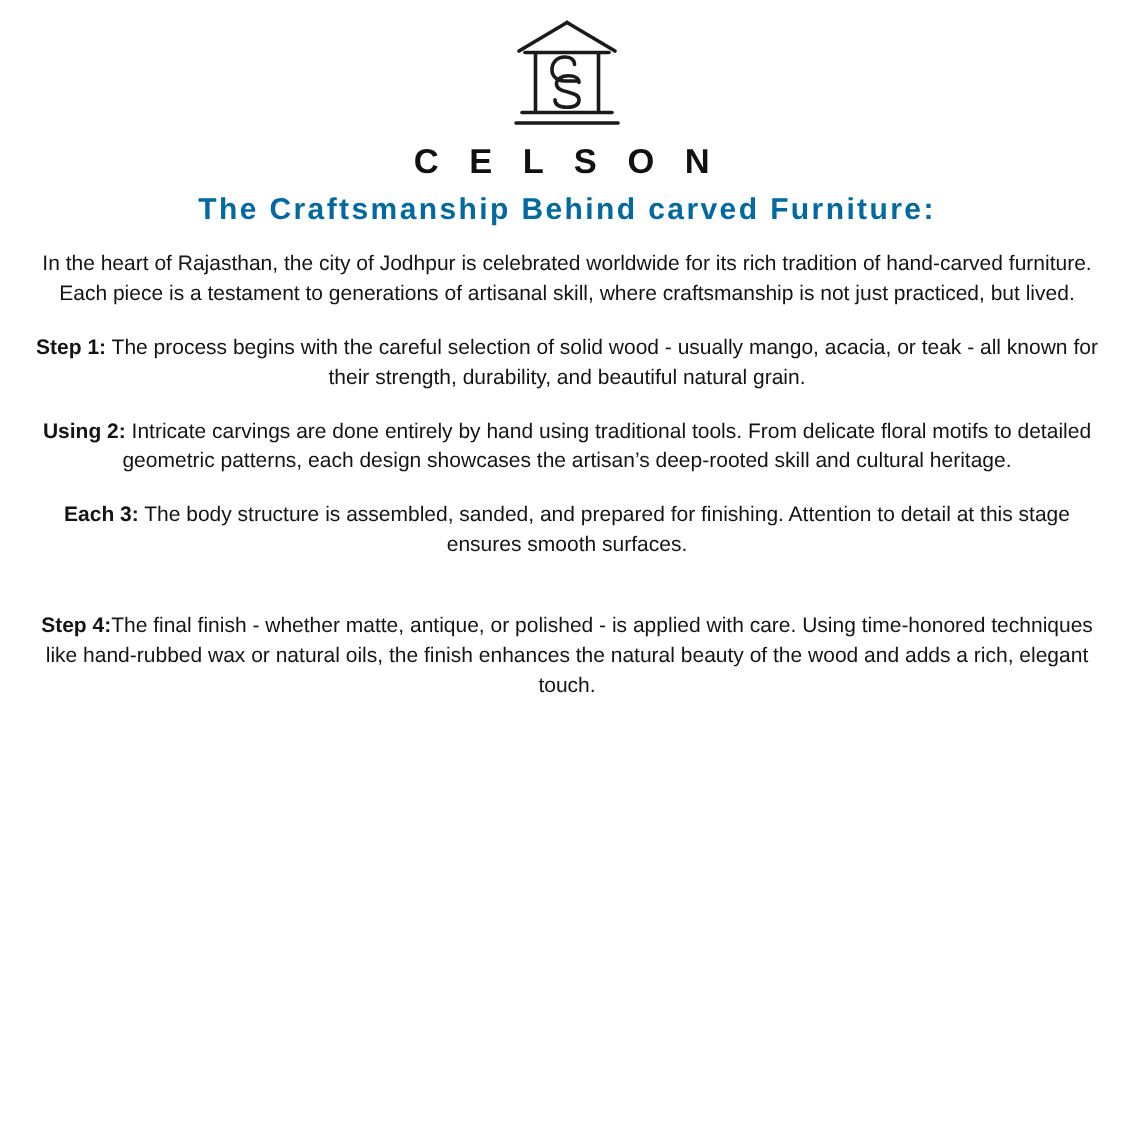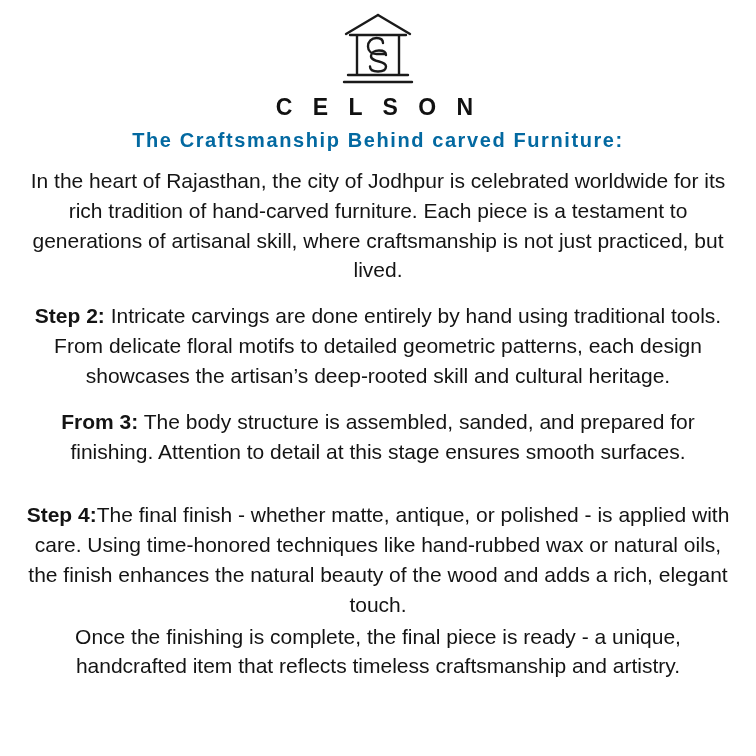--- a/index.html
+++ b/index.html
@@ -42,21 +42,21 @@
   }
   .headline {
     font-size: 20px;
     font-weight: bold;
     letter-spacing: 1.6px;
     text-align: center;
     margin: 2px 0 14px 0;
     color: #0369a1;
   }
   .para {
-    font-size: 21px;
+    font-size: 14px;
     line-height: 1.42;
     text-align: center;
     margin: 0 0 16px 0;
     max-width: 714px;
     color: #141414;
   }
   .para.tight { margin-bottom: 2px; margin-top: 18px; }
   .step-label { font-weight: bold; }
   .para:last-child { margin-bottom: 0; }
 </style>
@@ -82,22 +82,22 @@
 
     <path d="M50 43 C50 40 47 38.5 43 38.5 C38.5 38.5 35 40.5 35 44 C35 47.5 39 48.5 43 49.5 C47 50.5 50 51.5 50 54.5 C50 58 46.5 59.5 42 59.5 C37.5 59.5 34 58 34 54.5" stroke="#1a1a1a" stroke-width="2.4" fill="none" stroke-linecap="round"></path>
   </svg>
 
   <div class="brand-name">C E L S O N</div>
 
   <h1 class="headline">The Craftsmanship Behind carved Furniture:</h1>
 
   <p class="para">In the heart of Rajasthan, the city of Jodhpur is celebrated worldwide for its rich tradition of hand-carved furniture. Each piece is a testament to generations of artisanal skill, where craftsmanship is not just practiced, but lived.</p>
 
+  <p class="para"><span class="step-label">Step 1:</span><span> The process begins with the careful selection of solid wood - usually mango, acacia, or teak - all known for their strength, durability, and beautiful natural grain.</span></p>
 
-  <p class="para"><span class="step-label">Step 2:</span><span> Intricate carvings are done entirely by hand using traditional tools. From delicate floral motifs to detailed geometric patterns, each design showcases the artisan’s deep-rooted skill and cultural heritage.</span></p>
+  <p class="para"><span class="step-label">Using 2:</span><span> Intricate carvings are done entirely by hand using traditional tools. From delicate floral motifs to detailed geometric patterns, each design showcases the artisan’s deep-rooted skill and cultural heritage.</span></p>
 
-  <p class="para"><span class="step-label">From 3:</span><span> The body structure is assembled, sanded, and prepared for finishing. Attention to detail at this stage ensures smooth surfaces.</span></p>
+  <p class="para"><span class="step-label">Each 3:</span><span> The body structure is assembled, sanded, and prepared for finishing. Attention to detail at this stage ensures smooth surfaces.</span></p>
 
   <p class="para tight"><span class="step-label">Step 4:</span><span>The final finish - whether matte, antique, or polished - is applied with care. Using time-honored techniques like hand-rubbed wax or natural oils, the finish enhances the natural beauty of the wood and adds a rich, elegant touch.</span></p>
 
-  <p class="para">Once the finishing is complete, the final piece is ready - a unique, handcrafted item that reflects timeless craftsmanship and artistry.</p>
 
 </div>
 
 </body></html>

